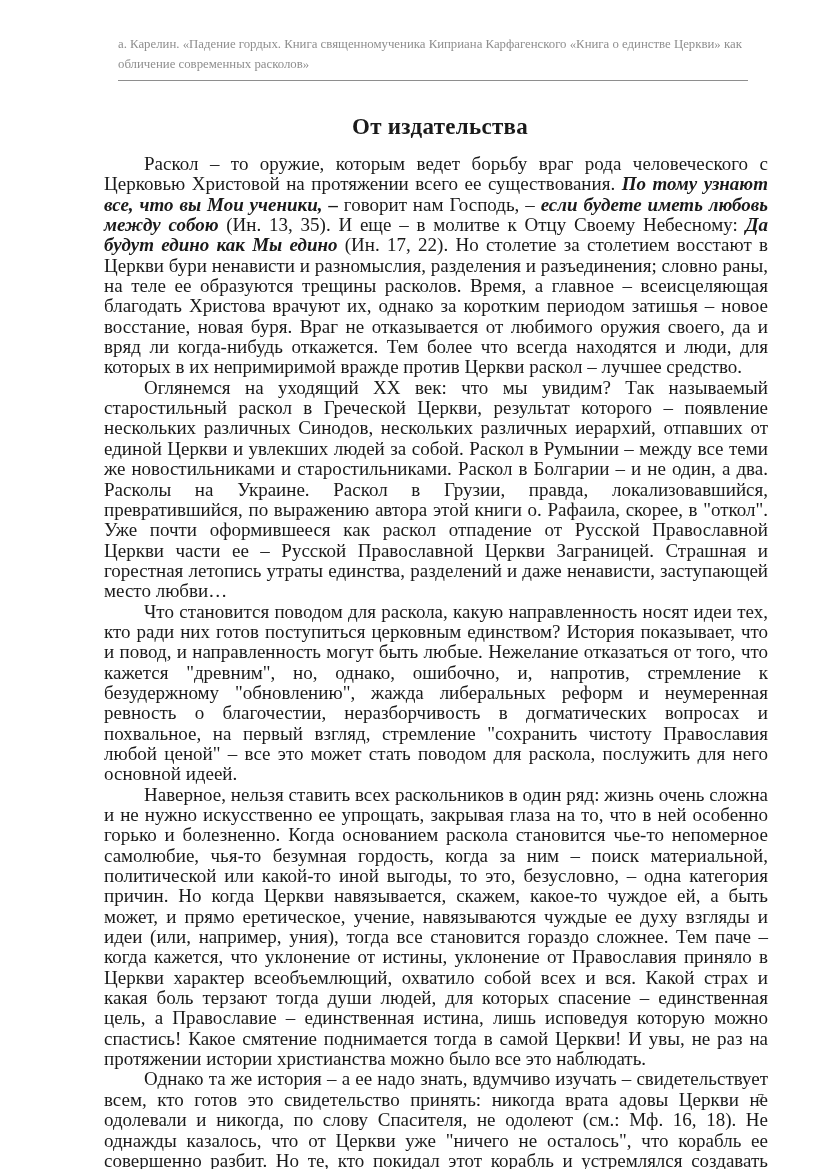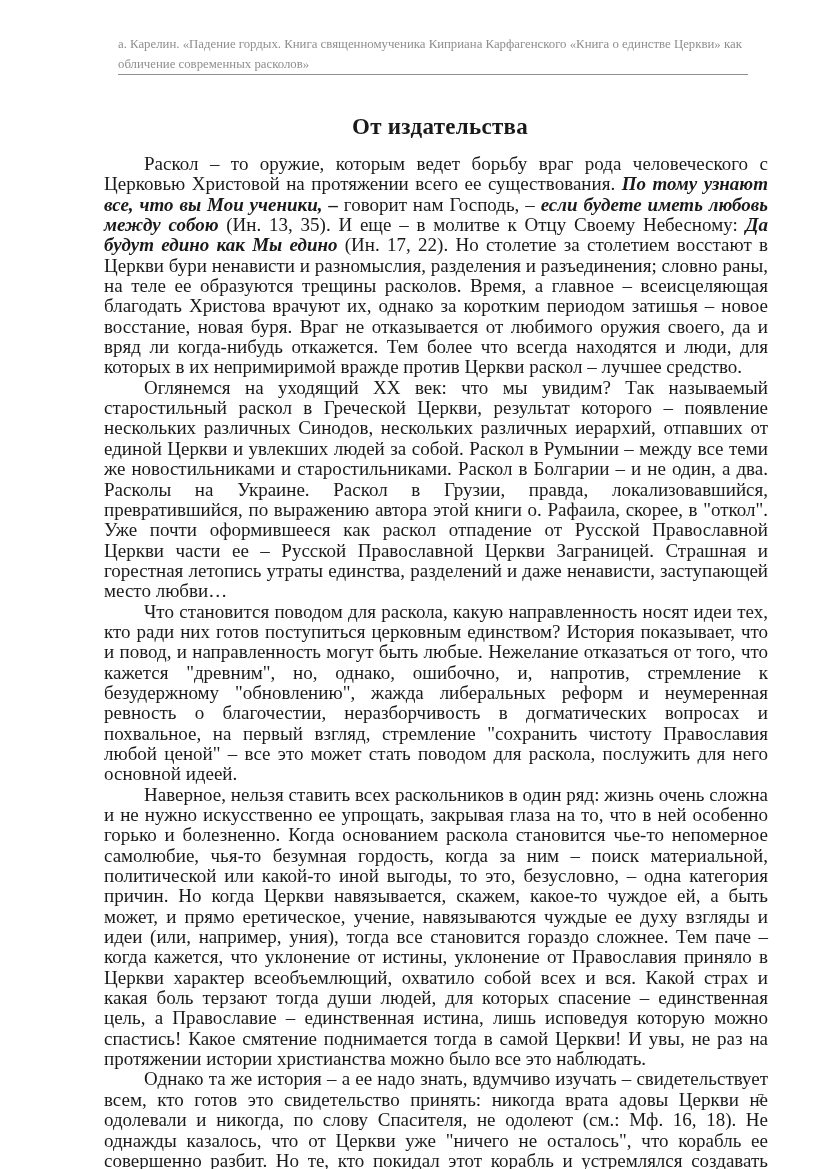--- a/index.html
+++ b/index.html
@@ -17,21 +17,21 @@
     overflow: hidden;
   }
   .running-head {
     position: absolute;
     left: 118px;
     top: 34px;
     width: 630px;
     font-size: 12.8px;
     line-height: 20px;
     color: #8e8e8e;
-    padding-bottom: 0;
+    padding-bottom: 6px;
     border-bottom: 1px solid #8e8e8e;
   }
   .doc-title {
     position: absolute;
     left: 104px;
     top: 110px;
     width: 664px;
     text-align: center;
     font-size: 23px;
     font-weight: bold;

